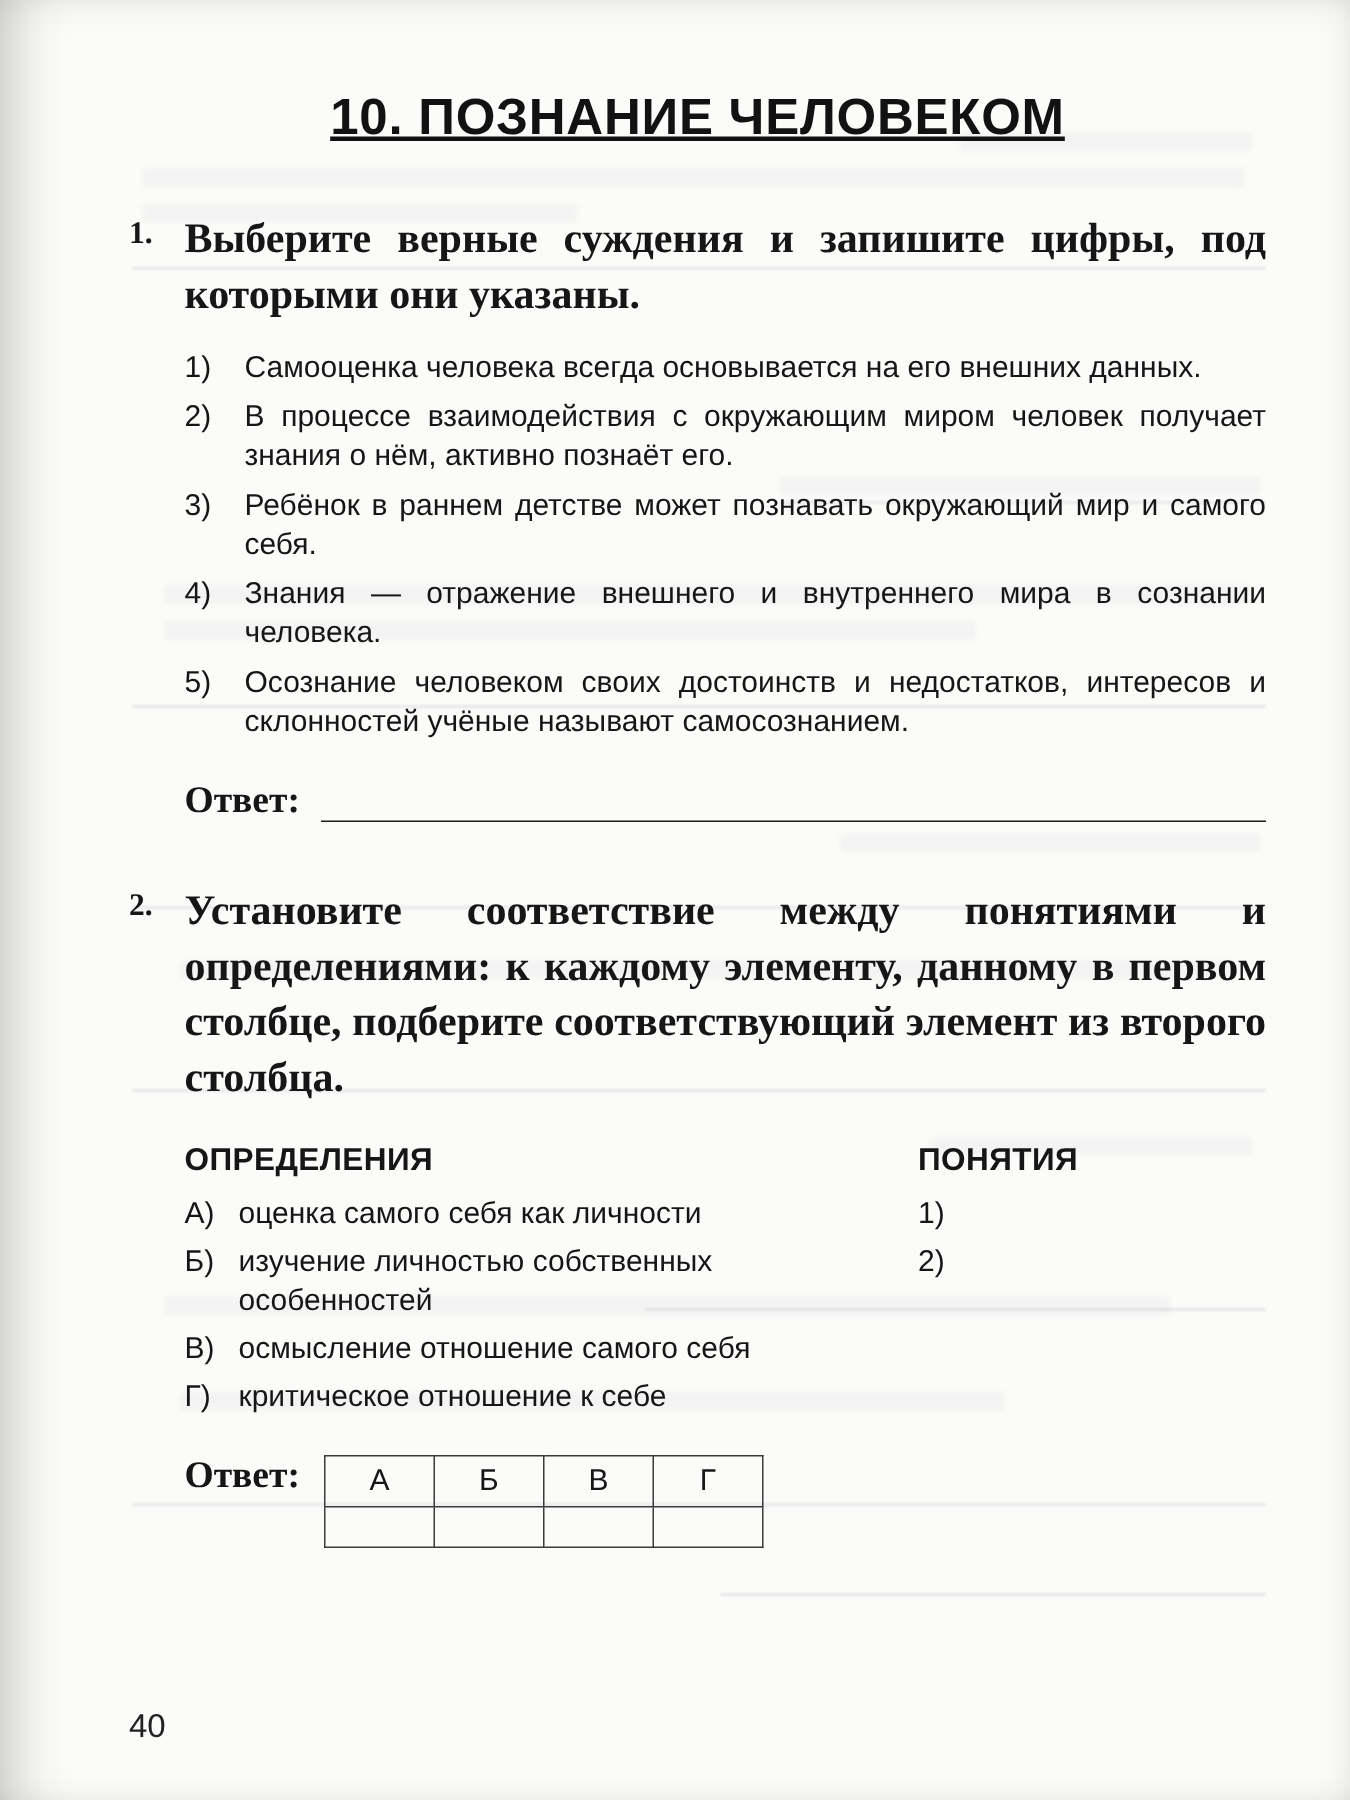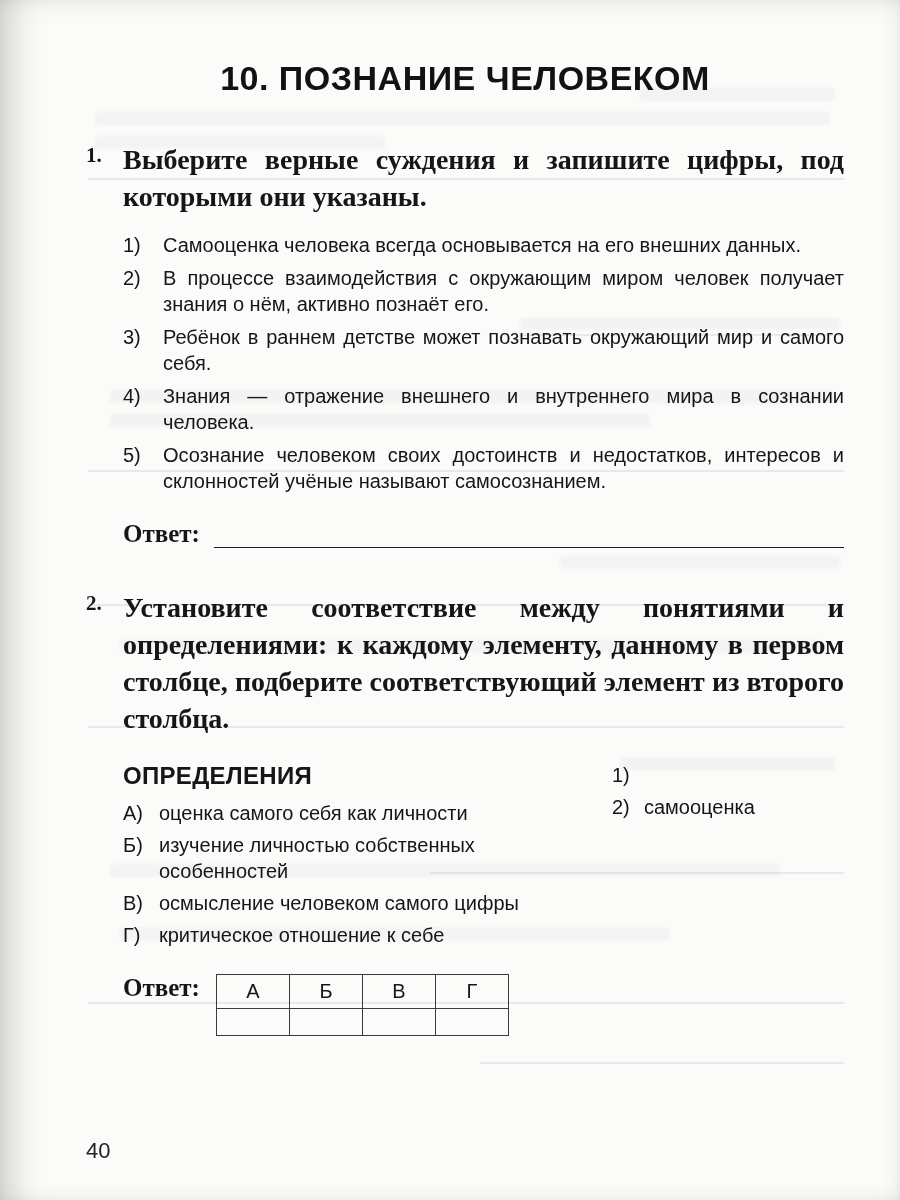--- a/index.html
+++ b/index.html
@@ -23,38 +23,39 @@
   .ghosts{position:absolute;inset:0;z-index:0;pointer-events:none;}
   .gh{position:absolute;background:#8d94a0;opacity:.07;filter:blur(1.6px);border-radius:2px;}
   .gl{position:absolute;height:2px;background:#8a909b;opacity:.16;filter:blur(.6px);}
   
   .title{
     text-align:center;
     font-family:"Liberation Sans", sans-serif;
     font-weight:bold;font-size:34px;line-height:1.3;
     letter-spacing:.5px;color:#121212;
     margin-bottom:42px;
+    text-decoration:underline;
   }
   
   .task{display:flex;margin-bottom:16px;}
   .task-num{width:37px;flex-shrink:0;font-weight:bold;font-size:21px;line-height:1.32;}
   .task-body{flex:1;font-weight:bold;font-size:28px;line-height:1.32;text-align:justify;}
   .opt{display:flex;margin:0 0 7px 37px;font-family:"Liberation Sans", sans-serif;font-size:20px;line-height:1.3;}
   .opt-num{width:40px;flex-shrink:0;}
   .opt-text{flex:1;text-align:justify;}
   .answer-row{display:flex;align-items:flex-end;margin:26px 0 0 37px;}
   .answer-label{font-weight:bold;font-size:25px;}
   .answer-line{flex:1;border-bottom:1.6px solid #1d1d1d;margin-left:14px;height:22px;}
   .task2{margin-top:42px;}
   
   .cols{display:flex;justify-content:space-between;margin:24px 0 0 37px;}
   .col-defs{width:478px;}
   .col-concepts{width:232px;}
   .col-header{
-    font-family:"Liberation Sans", sans-serif;font-weight:bold;font-size:24px;
+    font-family:"Liberation Sans", sans-serif;font-weight:bold;font-size:21px;
     margin-bottom:10px;letter-spacing:.3px;
   }
   .pair{display:flex;margin-bottom:6px;font-family:"Liberation Sans", sans-serif;font-size:20px;line-height:1.3;}
   .pair-key{width:36px;flex-shrink:0;}
   .pair-text{flex:1;}
   .instruction{margin:24px 0 0 37px;font-weight:bold;font-size:21px;line-height:1.32;text-align:justify;}
   
   .table-row{display:flex;align-items:flex-start;margin:20px 0 0 37px;}
   .ans-table{border-collapse:collapse;margin-left:16px;}
   .ans-table td{
@@ -147,34 +148,34 @@
         <div class="pair">
           <div class="pair-key">А)</div>
           <div class="pair-text">оценка самого себя как личности</div>
         </div>
         <div class="pair">
           <div class="pair-key">Б)</div>
           <div class="pair-text">изучение личностью собственных особенностей</div>
         </div>
         <div class="pair">
           <div class="pair-key">В)</div>
-          <div class="pair-text">осмысление человеком самого цифры</div>
+          <div class="pair-text">осмысление отношение самого себя</div>
         </div>
         <div class="pair">
           <div class="pair-key">Г)</div>
           <div class="pair-text">критическое отношение к себе</div>
         </div>
       </div>
       <div class="col-concepts">
+        <div class="col-header">ПОНЯТИЯ</div>
         <div class="pair">
           <div class="pair-key" style="width:32px;">1)</div>
         </div>
         <div class="pair">
           <div class="pair-key" style="width:32px;">2)</div>
-          <div class="pair-text">самооценка</div>
         </div>
       </div>
     </div>
 
 
     <div class="table-row">
       <span class="answer-label">Ответ:</span>
       <table class="ans-table">
         <tbody>
             <tr class="hdr">

